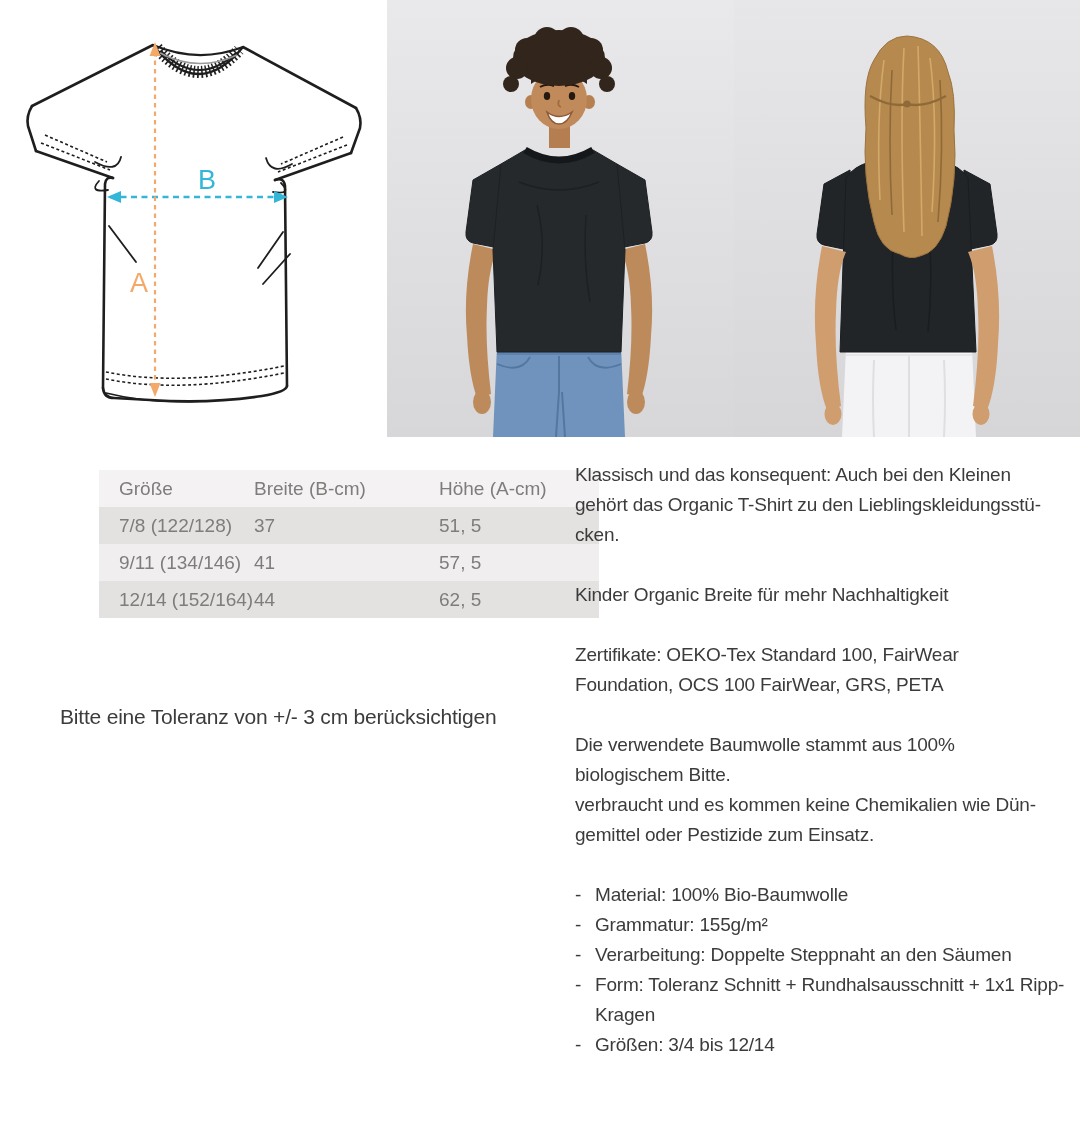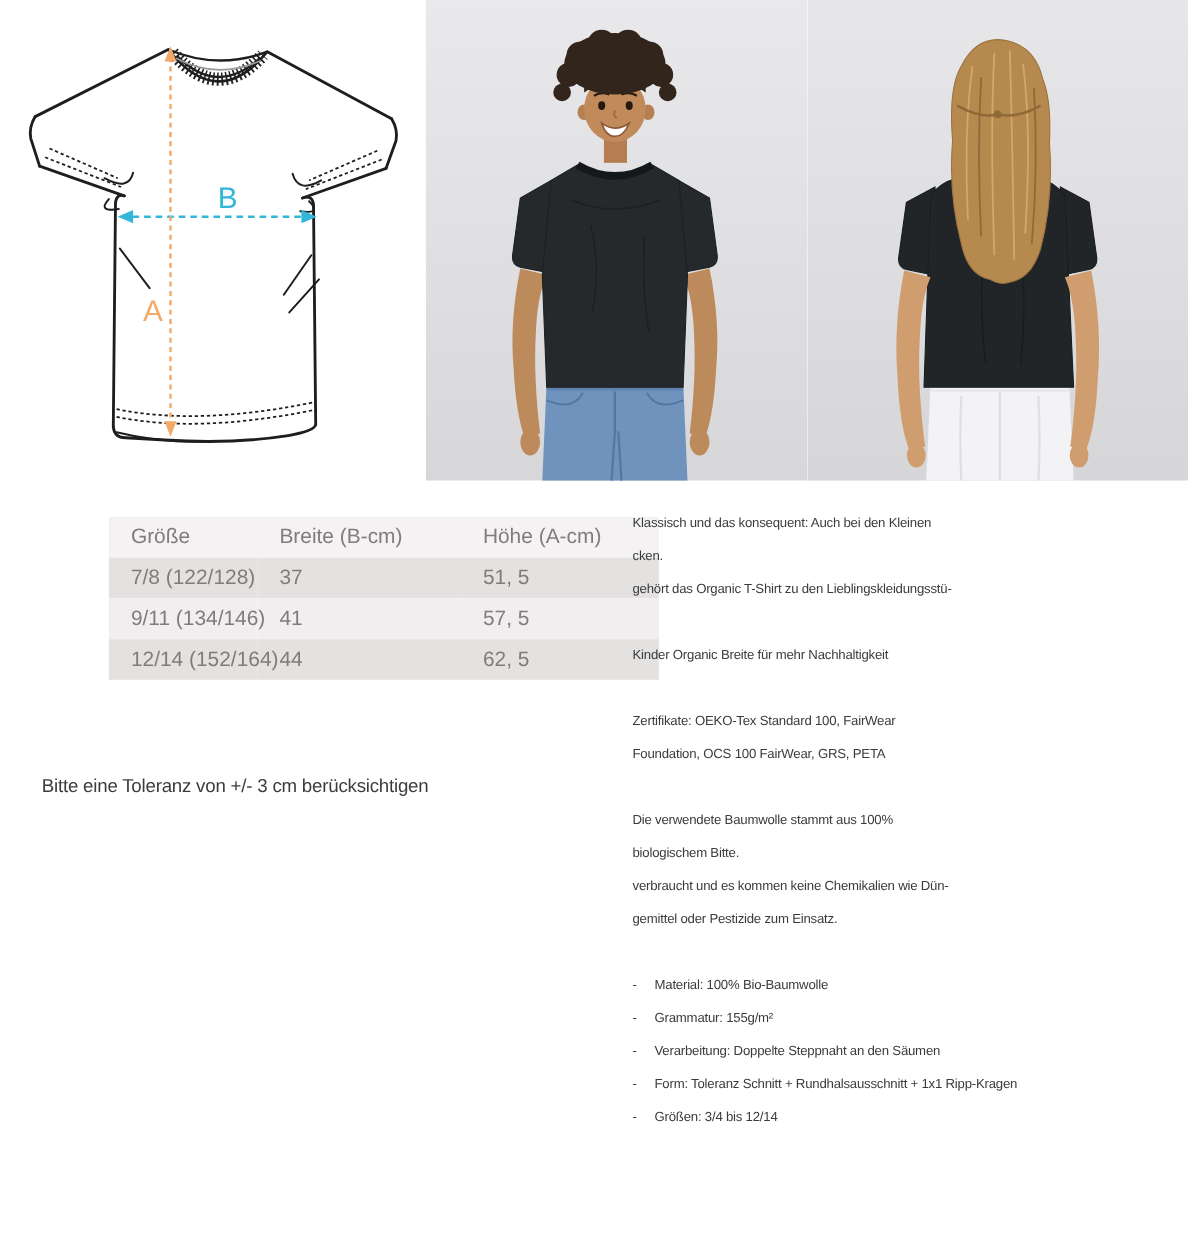--- a/index.html
+++ b/index.html
@@ -28,28 +28,28 @@
   .size-table col.c3{width:180px;}
   .size-table th,.size-table td{
     font-weight:400;text-align:left;padding:0 0 0 20px;
     height:37px;vertical-align:middle;white-space:nowrap;
   }
   .size-table thead tr{background:#f4f2f2;}
   .size-table tbody tr:nth-child(odd){background:#e4e1e1;}
   .size-table tbody tr:nth-child(even){background:#f0eeee;}
 
   .tolerance-note{
-    position:absolute;left:38px;top:705px;
-    font-size:17px;letter-spacing:-0.2px;color:#3c3c3c;white-space:nowrap;
+    position:absolute;left:60px;top:705px;
+    font-size:21px;letter-spacing:-0.2px;color:#3c3c3c;white-space:nowrap;
   }
 
   
   .description{
     position:absolute;left:575px;top:460px;width:495px;
-    font-size:12px;line-height:30px;letter-spacing:-0.2px;color:#3b3b3b;
+    font-size:19px;line-height:30px;letter-spacing:-0.2px;color:#3b3b3b;
   }
   .description .para{margin:0 0 30px 0;}
   .description .line{white-space:nowrap;height:30px;}
   .bullet-list{margin:0;}
   .bullet-row{display:flex;align-items:flex-start;}
   .bullet-marker{flex:none;width:20px;}
   .bullet-text{flex:1;}
 </style>
 </head>
 <body>
@@ -263,22 +263,22 @@
       <td>62, 5</td>
     </tr>
   </tbody>
 </table>
 
 <div class="tolerance-note">Bitte eine Toleranz von +/- 3 cm berücksichtigen</div>
 
 <div class="description">
   <div class="para">
     <div class="line">Klassisch und das konsequent: Auch bei den Kleinen</div>
+    <div class="line">gehört das Organic T-Shirt zu den Lieblingskleidungsstü-</div>
     <div class="line">cken.</div>
-    <div class="line">gehört das Organic T-Shirt zu den Lieblingskleidungsstü-</div>
   </div>
   <div class="para">
     <div class="line">Kinder Organic Breite für mehr Nachhaltigkeit</div>
   </div>
   <div class="para">
     <div class="line">Zertifikate: OEKO-Tex Standard 100, FairWear</div>
     <div class="line">Foundation, OCS 100 FairWear, GRS, PETA</div>
   </div>
   <div class="para">
     <div class="line">Die verwendete Baumwolle stammt aus 100%</div>

